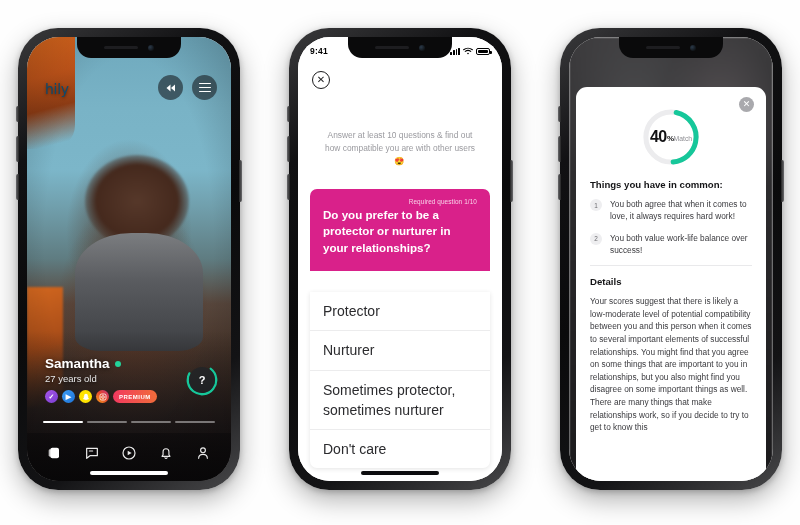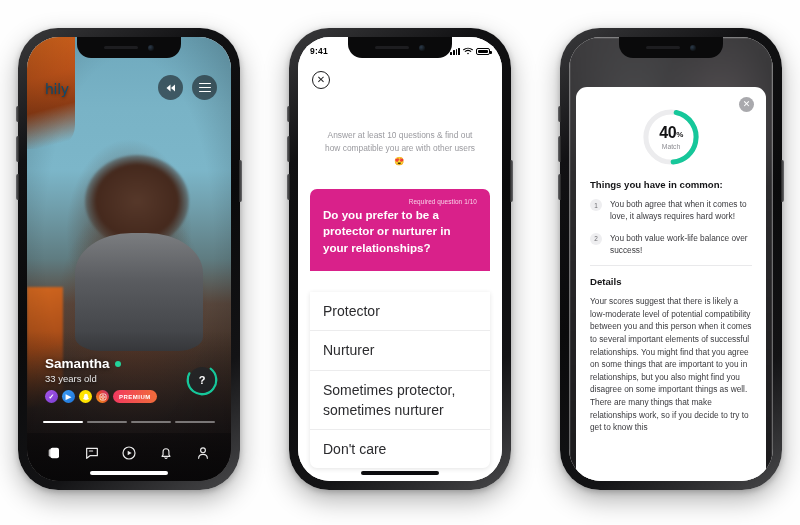--- a/index.html
+++ b/index.html
@@ -238,21 +238,21 @@
     overflow:hidden;
   }
   .close-grey {
     position:absolute; right:12px; top:10px; width:15px; height:15px; border-radius:50%;
     background:#a9a9ad; color:#fff; display:flex; align-items:center; justify-content:center;
     font-size:9px; line-height:1; z-index:10;
   }
   .match-wrap { position:relative; width:100%; height:84px; display:flex; align-items:center; justify-content:center; margin-top:8px; }
   .match-donut { position:relative; width:62px; height:62px; }
   .match-center {
-    position:absolute; inset:0; display:flex; flex-direction:column;
+    position:absolute; inset:0; display:flex; 
     align-items:center; justify-content:center;
   }
   .match-pct { font-size:16px; font-weight:bold; color:#121214; line-height:1; letter-spacing:-.4px; }
   .match-pct sup { font-size:8px; font-weight:bold; vertical-align:baseline; position:relative; top:-1px; }
   .match-lbl { font-size:6.8px; color:#8e8e93; margin-top:2px; }
 
   .sec { padding: 0 14px; }
   .sec-h { font-size:9.6px; font-weight:bold; color:#141416; margin-bottom:8px; }
   .common-item { display:flex; gap:8px; margin-bottom:9px; align-items:flex-start; }
   .num-chip {
@@ -315,21 +315,21 @@
       <svg class="quiz-ring" viewBox="0 0 36 36">
         <circle cx="18" cy="18" r="16" fill="none" stroke="#16c79a" stroke-width="2.6" stroke-linecap="round" stroke-dasharray="72 101" transform="rotate(-52 18 18)"></circle>
       </svg>
       <div class="quiz-fab">?</div>
 
       <div class="profile-info">
         <div class="p-name">
           <span>Samantha</span>
           <span class="online-dot"></span>
         </div>
-        <div class="p-age">33 years old</div>
+        <div class="p-age">27 years old</div>
         <div class="badges">
           <span class="badge b-verify">✓</span>
           <span class="badge b-video">▶</span>
           <span class="badge b-snap">
             <svg width="8" height="8" viewBox="0 0 24 24">
               <path d="M12 2c3.3 0 5.5 2.4 5.5 5.6 0 1.5-.2 2.6-.2 3.2.6.6 1.9.8 2.6.6.5-.1.8.6.3.9-.8.5-2.2.8-2.3 1.3-.1.5 1.6 2.9 3.4 3.4.5.2.4.8-.1.9-1.1.2-2 .3-2.3.7-.2.3-.1 1-.6 1.1-.7.2-1.8-.4-3-.1-1.1.3-1.9 1.9-3.3 1.9s-2.2-1.6-3.3-1.9c-1.2-.3-2.3.3-3 .1-.5-.1-.4-.8-.6-1.1-.3-.4-1.2-.5-2.3-.7-.5-.1-.6-.7-.1-.9 1.8-.5 3.5-2.9 3.4-3.4-.1-.5-1.5-.8-2.3-1.3-.5-.3-.2-1 .3-.9.7.2 2 0 2.6-.6 0-.6-.2-1.7-.2-3.2C6.5 4.4 8.7 2 12 2z" fill="#fff"></path>
             </svg>
           </span>
           <span class="badge b-insta">
             <svg width="8" height="8" viewBox="0 0 24 24">

